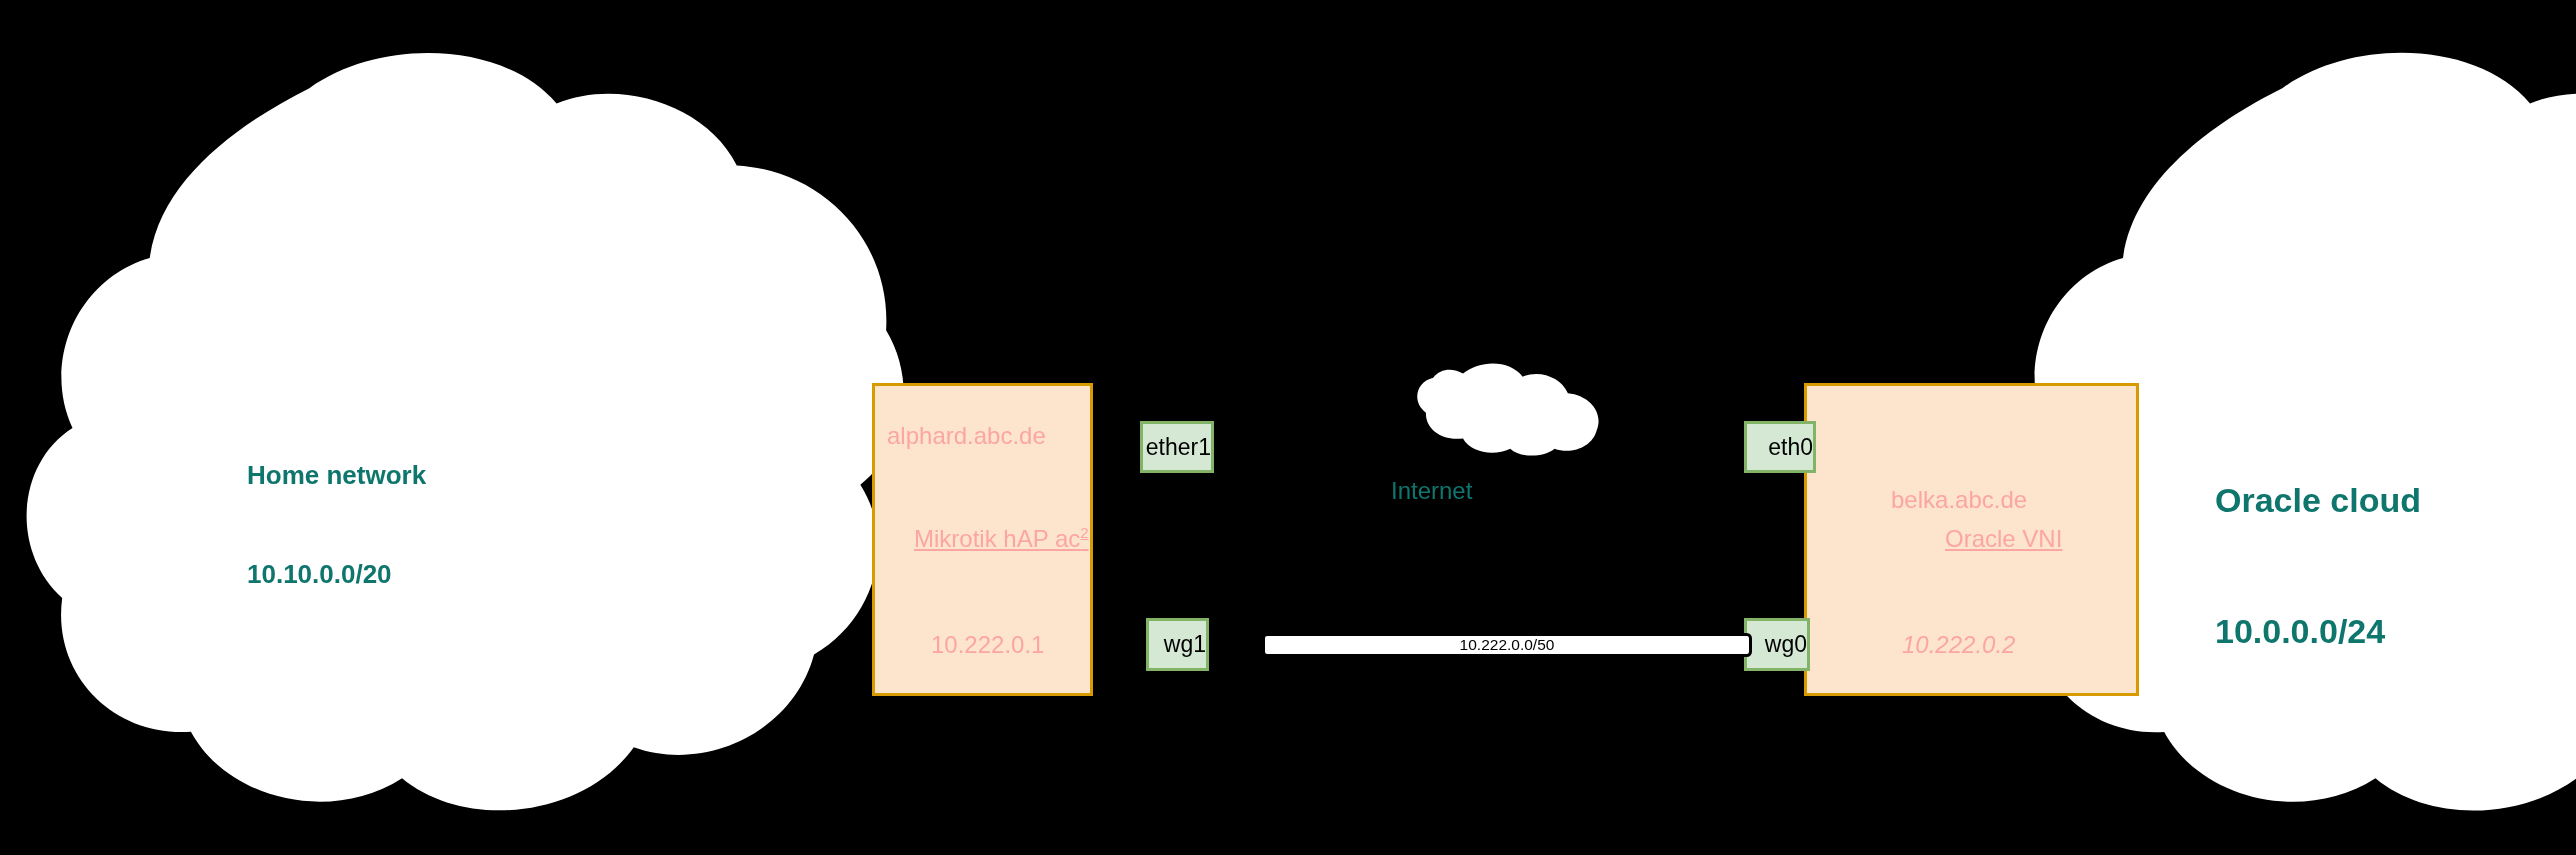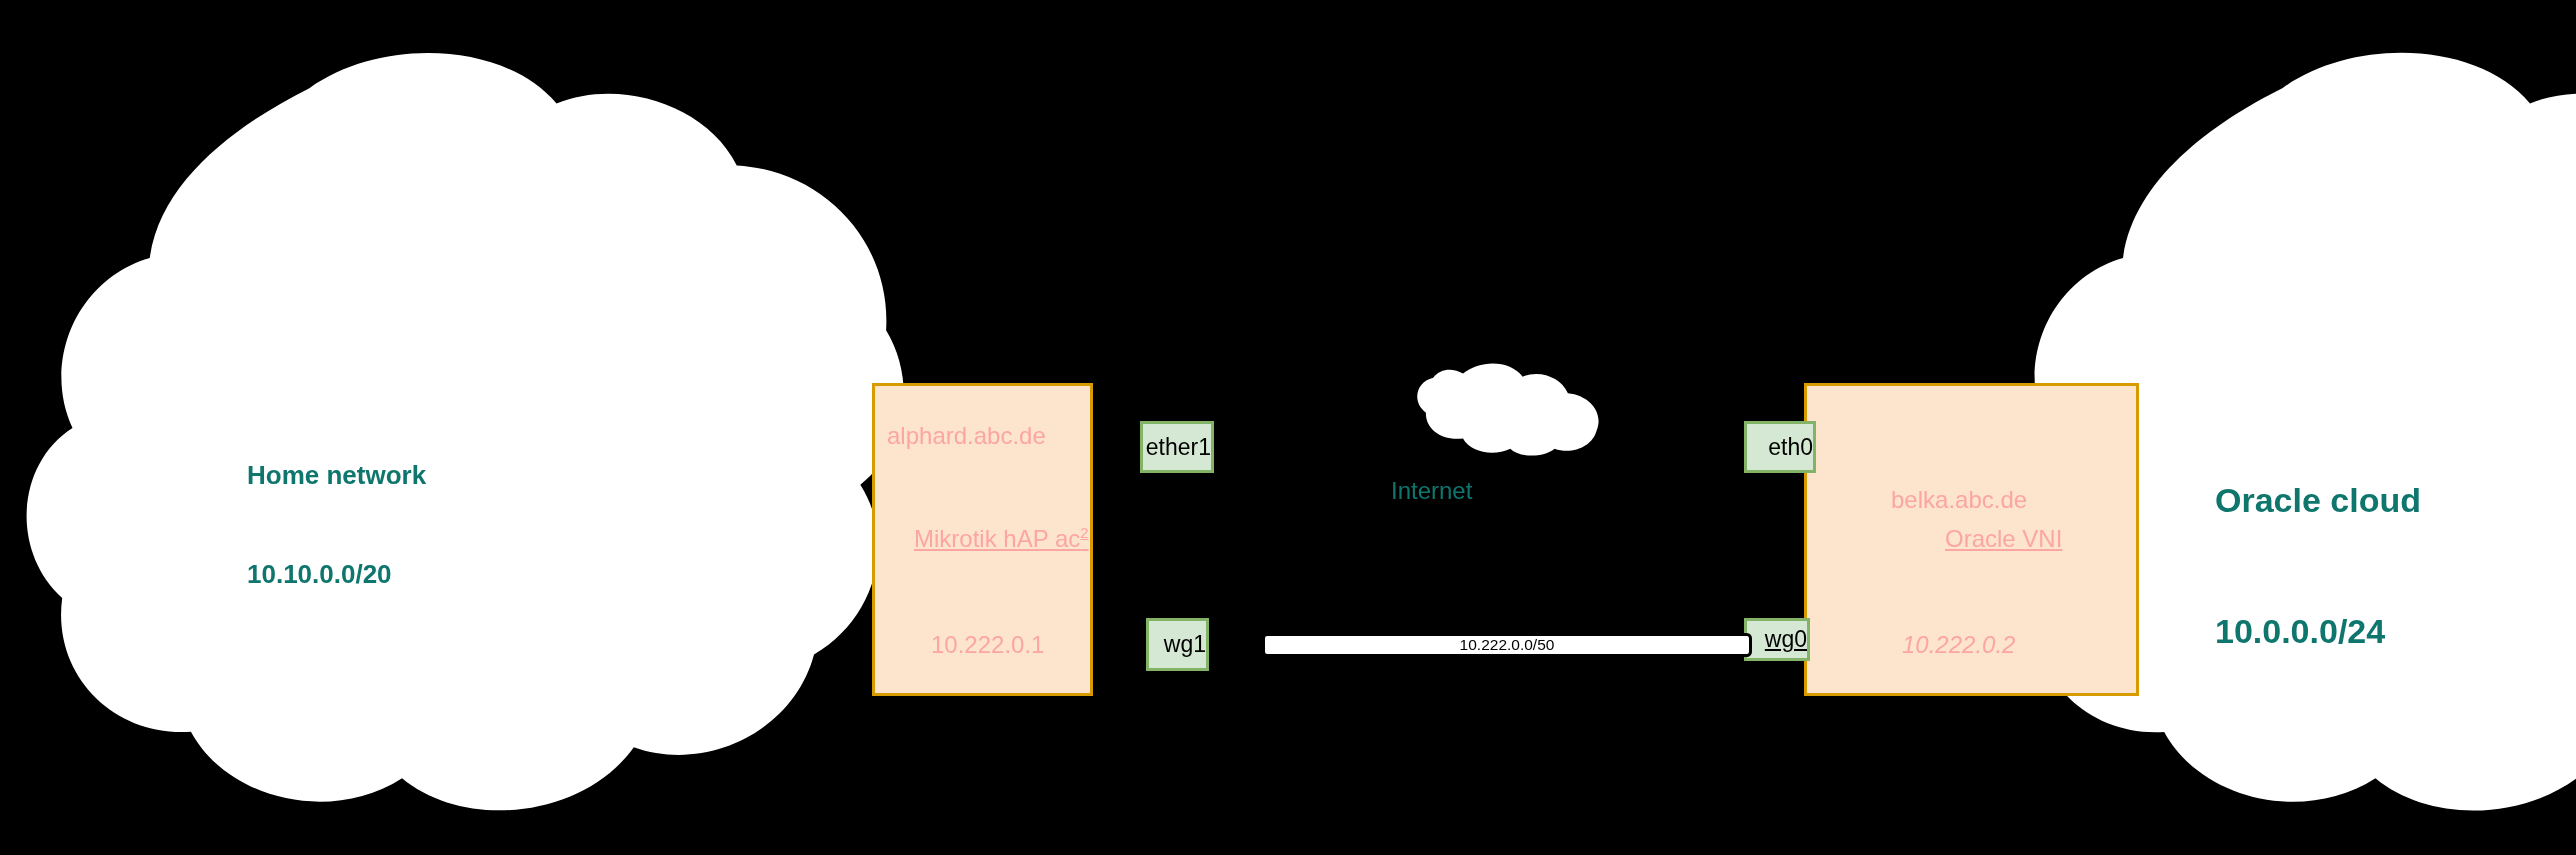--- a/index.html
+++ b/index.html
@@ -97,21 +97,21 @@
     color: #000000;
     font-size: 23px;
     display: flex;
     align-items: center;
     justify-content: flex-end;
     white-space: nowrap;
   }
   #iface-ether1 { left: 1140px; top: 421px;  width: 74px; height: 52px; }
   #iface-wg1    { left: 1146px; top: 618px; width: 63px; height: 53px; }
   #iface-eth0   { left: 1744px; top: 421px;  width: 72px; height: 52px; }
-  #iface-wg0    { left: 1744px; top: 618px; width: 66px; height: 43px; text-decoration: underline; }
+  #iface-wg0    { left: 1744px; top: 618px; width: 66px; height: 53px; }
 
   
   #tunnel-link {
     position: absolute;
     left: 1262px;
     top: 633px;
     width: 490px;
     height: 24px;
     background: #ffffff;
     border: 3.1px solid #000000;

